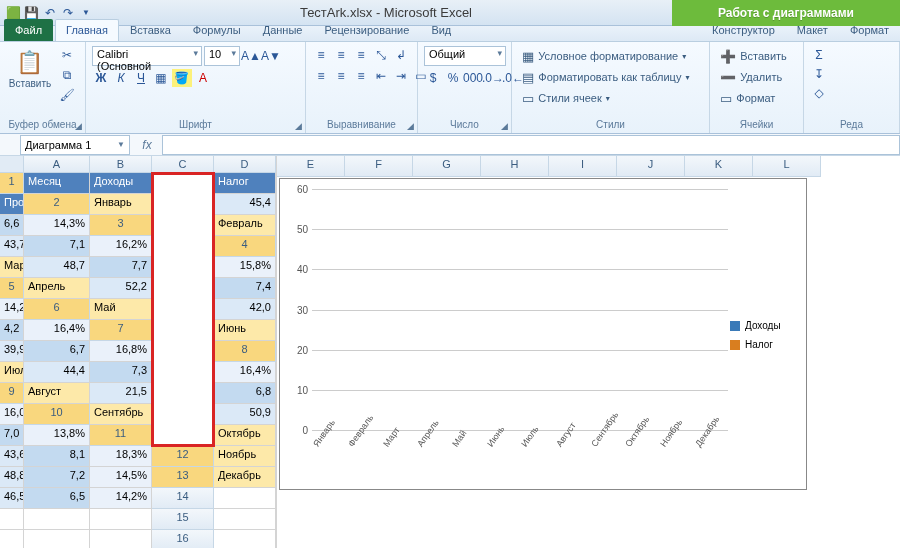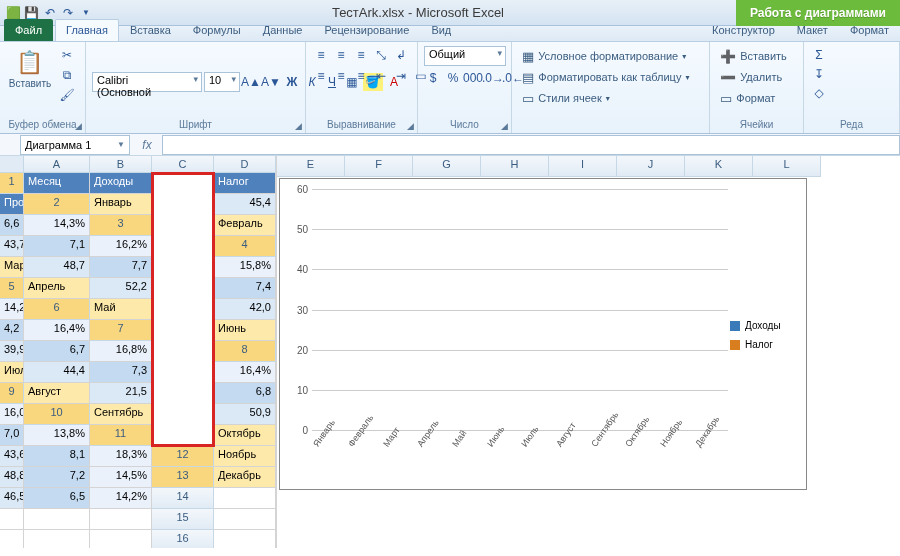--- a/index.html
+++ b/index.html
@@ -3,21 +3,21 @@
 <meta charset="utf-8">
 <style>
 * { margin:0; padding:0; box-sizing:border-box; font-family:'Segoe UI',Tahoma,sans-serif; }
 body { width:900px; height:556px; background:#fff; font-size:11px; overflow:hidden; }
 
 
 .titlebar { height:26px; background:linear-gradient(#e8f0f7,#d4e3f2); border-bottom:1px solid #a9c1da; display:flex; align-items:center; }
 .qat { display:flex; align-items:center; gap:2px; padding:0 6px; }
 .qat .ico { width:16px; height:16px; font-size:12px; display:flex; align-items:center; justify-content:center; color:#2b5797; cursor:pointer;}
 .title-txt { margin:5px auto; font-size:13px; color:#3b3b3b; }
-.chart-tools { height:26px; padding:0 14px; background:#6dbb3c; color:#fff; font-weight:bold; display:flex; align-items:center; font-size:12px; text-shadow:0 1px 0 rgba(0,0,0,0.2);}
+.chart-tools { height:26px; padding:0 46px; background:#6dbb3c; color:#fff; font-weight:bold; display:flex; align-items:center; font-size:12px; text-shadow:0 1px 0 rgba(0,0,0,0.2);}
 
 
 .tabs { height:16px; background:linear-gradient(#eaf2fa,#dde9f5); border-bottom:1px solid #b9cee0; display:flex; align-items:flex-end; padding-left:4px; }
 .tab { padding:4px 10px 5px; font-size:11px; color:#3b5d80; cursor:pointer; border:1px solid transparent; border-bottom:none; }
 .tab.file { background:#1e7145; color:#fff; border-radius:2px 2px 0 0; margin-right:2px;}
 .tab.active { background:#f5faff; border-color:#b9cee0; border-radius:2px 2px 0 0; color:#2b5797;}
 .tabs .gap { flex:1; }
 .tab.ctx { color:#3b5d80; }
 
 
@@ -122,21 +122,21 @@
         <span class="mini">✂</span>
         <span class="mini">⧉</span>
         <span class="mini">🖌</span>
       </div>
     </div>
     <div class="group-label">Буфер обмена</div>
     <span class="dlaunch">◢</span>
   </div>
 
   <div class="group" style="width:220px">
-    <div class="group-body" style="flex-direction:row;gap:3px;align-items:stretch">
+    <div class="group-body" style="flex-direction:column;gap:3px;align-items:stretch">
       <div class="row">
         <div class="combo" style="width:110px">Calibri (Основной</div>
         <div class="combo" style="width:36px">10</div>
         <span class="mini">A▲</span>
         <span class="mini">A▼</span>
       </div>
       <div class="row">
         <span class="mini" style="font-weight:bold">Ж</span>
         <span class="mini" style="font-style:italic">К</span>
         <span class="mini" style="text-decoration:underline">Ч</span>
@@ -197,20 +197,21 @@
           <span class="ico">▤</span>
           <span>Форматировать как таблицу</span>
           <span style="font-size:8px">▾</span>
         </div>
       <div class="ribbon-item">
           <span class="ico">▭</span>
           <span>Стили ячеек</span>
           <span style="font-size:8px">▾</span>
         </div>
     </div>
+    <div class="group-label">Стили</div>
   </div>
 
   <div class="group" style="width:94px">
     <div class="group-body" style="flex-direction:column;gap:1px;align-items:stretch">
       <div class="ribbon-item">
           <span class="ico">➕</span>
           <span>Вставить</span>
         </div>
       <div class="ribbon-item">
           <span class="ico">➖</span>

